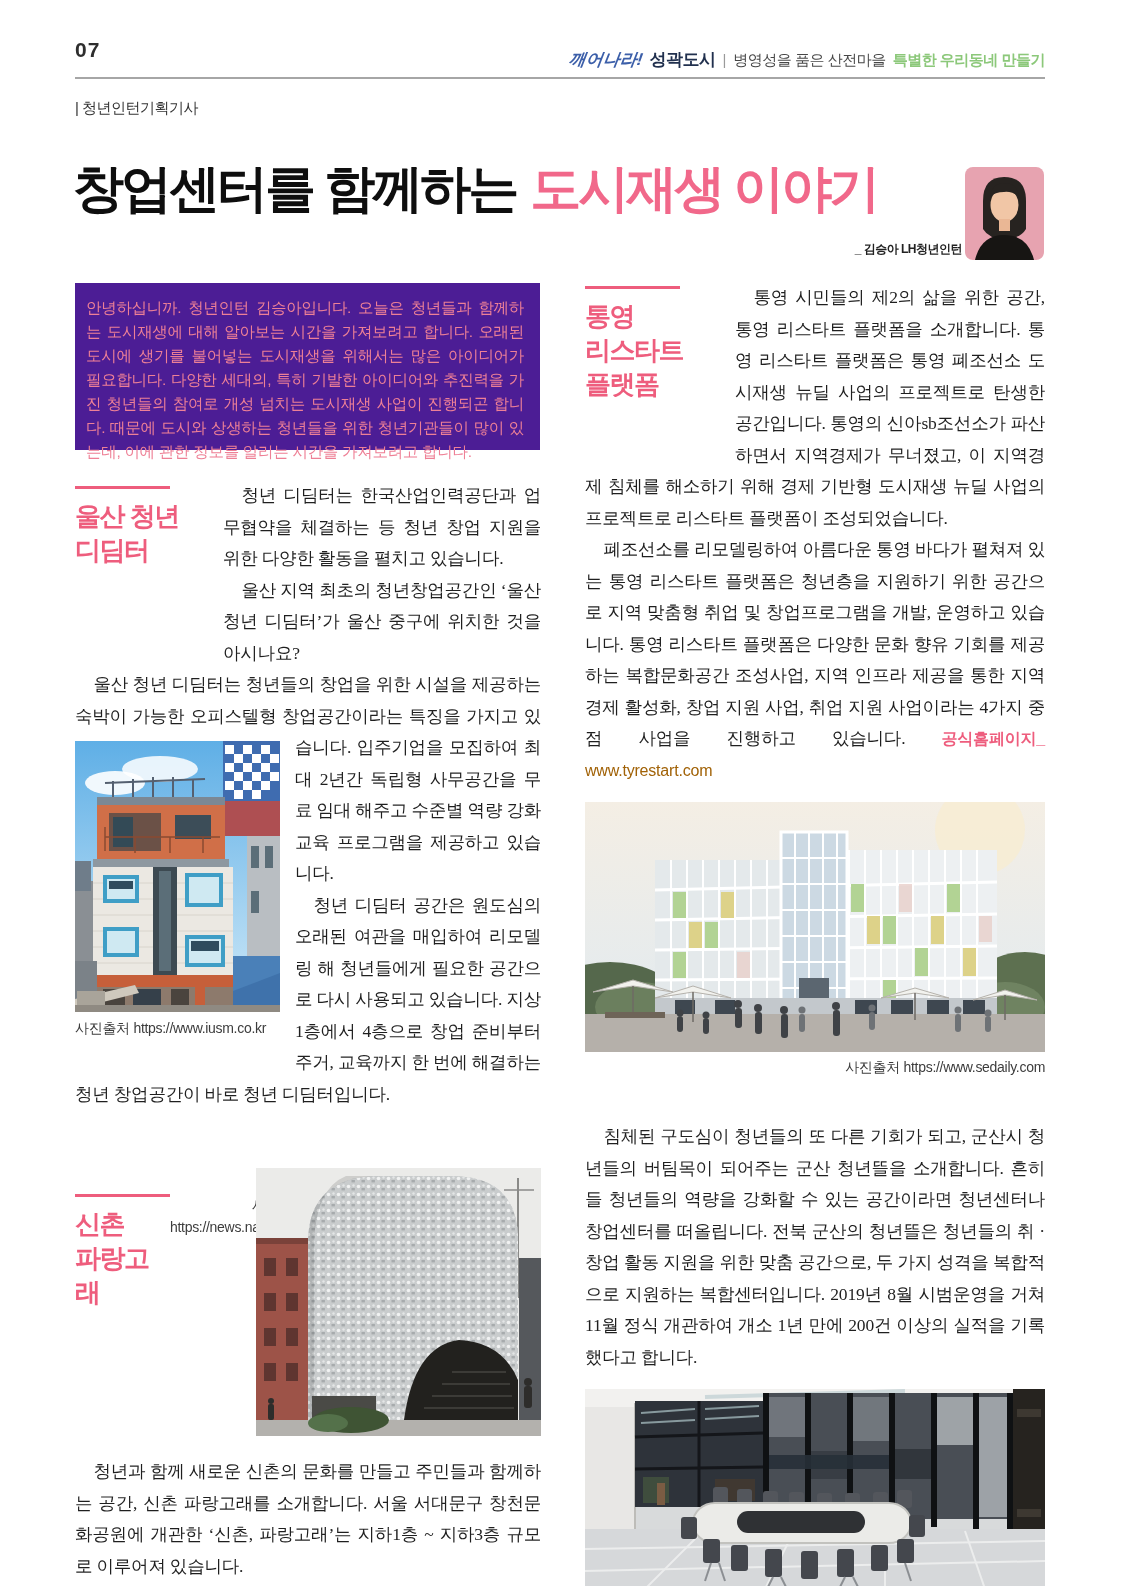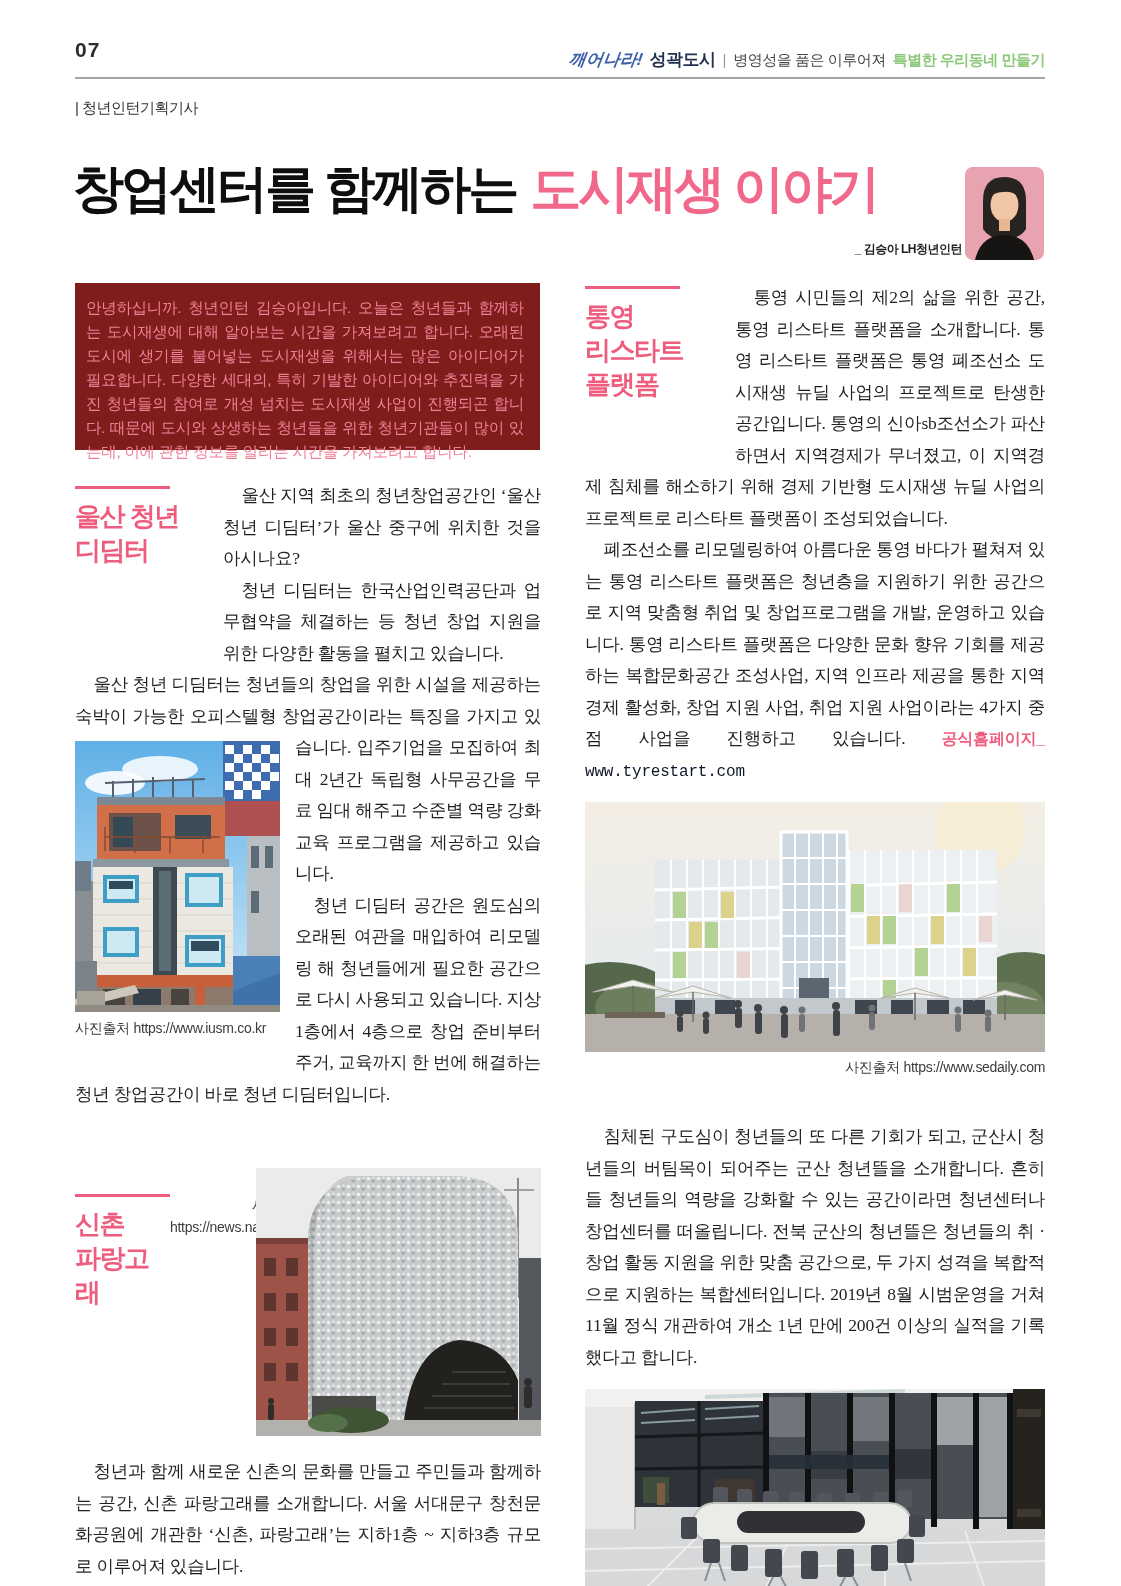--- a/index.html
+++ b/index.html
@@ -22,40 +22,40 @@
   .title{position:absolute;left:73px;top:155px;font-family:"Liberation Sans",sans-serif;
          font-size:51px;font-weight:900;letter-spacing:-3px;white-space:nowrap;}
   .t-black{color:#0e0e0e;margin-right:14px;}
   .t-pink{color:#f1688a;}
   .author-photo{position:absolute;left:965px;top:167px;width:79px;height:93px;border-radius:8px;
                 overflow:hidden;}
   .byline{position:absolute;right:159px;top:241px;font-family:"Liberation Sans",sans-serif;
           font-size:12px;color:#222;font-weight:600;letter-spacing:-0.5px;}
   
   .intro-box{position:absolute;left:75px;top:283px;width:465px;height:167px;box-sizing:border-box;
-             background:#7f1d1d;padding:13px 16px 12px 11px;font-family:"Liberation Sans",sans-serif;
+             background:#4c1d95;padding:13px 16px 12px 11px;font-family:"Liberation Sans",sans-serif;
              font-size:15.5px;line-height:1.55;color:#ee8096;text-align:justify;letter-spacing:-0.3px;}
   
   .col-left{position:absolute;left:75px;top:480px;width:466px;}
   .col-right{position:absolute;left:585px;top:282px;width:460px;}
   .body-text{font-size:17.5px;line-height:1.8;color:#1f1f1f;text-align:justify;margin:0;
              letter-spacing:-0.2px;}
   p.indent{text-indent:1.05em;}
   p + p.indent{margin-top:0;}
   .sec-rule{width:95px;height:3px;background:#ee5d7d;margin-bottom:11px;}
   .sec-heading{font-family:"Liberation Sans",sans-serif;font-weight:800;color:#ee5d7d;
                font-size:26px;line-height:1.3;letter-spacing:-1.5px;}
   .h-float{float:left;width:148px;min-height:160px;padding-top:6px;box-sizing:border-box;}
   .h-float-r{float:left;width:150px;min-height:162px;padding-top:4px;box-sizing:border-box;}
   .photo-float{display:block;float:left;width:205px;margin:9px 15px 4px 0;}
   .caption{font-family:"Liberation Sans",sans-serif;font-size:14px;color:#3c3c3c;letter-spacing:-0.3px;}
   .caption-under{margin-top:5px;}
   .caption-right{text-align:right;margin-top:7px;}
   .link-label{font-family:"Liberation Sans",sans-serif;font-weight:700;color:#ee5d7d;font-size:16px;}
-  .link-url{font-family:Liberation Mono, monospace;color:#0f172a;font-size:16px;}
+  .link-url{font-family:Liberation Sans, sans-serif;color:#a16207;font-size:16px;}
   .link-line{margin-top:6px;}
   .clear{clear:both;}
   
   .sin-row{display:flex;margin-top:58px;}
   .sin-left{width:181px;box-sizing:border-box;padding-top:26px;display:flex;
             justify-content:space-between;}
   .sin-caption{text-align:right;padding-right:10px;padding-bottom:4px;line-height:1.6;}
   .mt20{margin-top:20px;}
   .mt16{margin-top:16px;}
   .mt44{margin-top:44px;}
@@ -64,21 +64,21 @@
 </head>
 <body>
 
 <div class="page">
 
   <div class="pagenum">07</div>
   <div class="header-right">
     <span class="brand-script">깨어나라!</span>
     <span class="brand-name">성곽도시</span>
     <span class="hdr-div">|</span>
-    <span class="tag-dark">병영성을 품은 이루어져</span>
+    <span class="tag-dark">병영성을 품은 산전마을</span>
     <span class="tag-green">특별한 우리동네 만들기</span>
   </div>
   <div class="header-rule"></div>
   <div class="kicker">| 청년인턴기획기사</div>
 
   <div class="title">
     <span class="t-black">창업센터를 함께하는</span><span class="t-pink">도시재생 이야기</span>
   </div>
 
   <div class="author-photo">
@@ -96,22 +96,22 @@
   <div class="intro-box">안녕하십니까. 청년인턴 김승아입니다. 오늘은 청년들과 함께하는 도시재생에 대해 알아보는 시간을 가져보려고 합니다. 오래된 도시에 생기를 불어넣는 도시재생을 위해서는 많은 아이디어가 필요합니다. 다양한 세대의, 특히 기발한 아이디어와 추진력을 가진 청년들의 참여로 개성 넘치는 도시재생 사업이 진행되곤 합니다. 때문에 도시와 상생하는 청년들을 위한 청년기관들이 많이 있는데, 이에 관한 정보를 알리는 시간을 가져보려고 합니다.</div>
 
   <div class="col-left">
 
     <div>
       <div class="h-float">
         <div class="sec-rule"></div>
         <div class="sec-heading">울산 청년</div>
         <div class="sec-heading">디딤터</div>
       </div>
+      <p class="body-text indent">청년 디딤터는 한국산업인력공단과 업무협약을 체결하는 등 청년 창업 지원을 위한 다양한 활동을 펼치고 있습니다.</p>
       <p class="body-text indent">울산 지역 최초의 청년창업공간인 ‘울산 청년 디딤터’가 울산 중구에 위치한 것을 아시나요?</p>
-      <p class="body-text indent">청년 디딤터는 한국산업인력공단과 업무협약을 체결하는 등 청년 창업 지원을 위한 다양한 활동을 펼치고 있습니다.</p>
       <p class="body-text indent"><span>울산 청년 디딤터는 청년들의 창업을 위한 시설을 제공하는 숙박이 가능한 오피스텔형 창업공간이라는 특징을 가지고 있습니다. 입주기업을 모집</span><span class="photo-float"><svg width="205" height="271" viewBox="0 0 205 271">
           <defs>
             <linearGradient id="sky1" x1="0" y1="0" x2="0" y2="1">
               <stop offset="0" stop-color="#5fafe6"></stop>
                   <stop offset="1" stop-color="#cfe9f8"></stop>
             </linearGradient>
           </defs>
           <rect width="205" height="271" fill="url(#sky1)"></rect>
           <ellipse cx="40" cy="42" rx="30" ry="12" fill="#ffffff" opacity="0.9"></ellipse>
           <ellipse cx="85" cy="28" rx="38" ry="13" fill="#ffffff" opacity="0.85"></ellipse>

